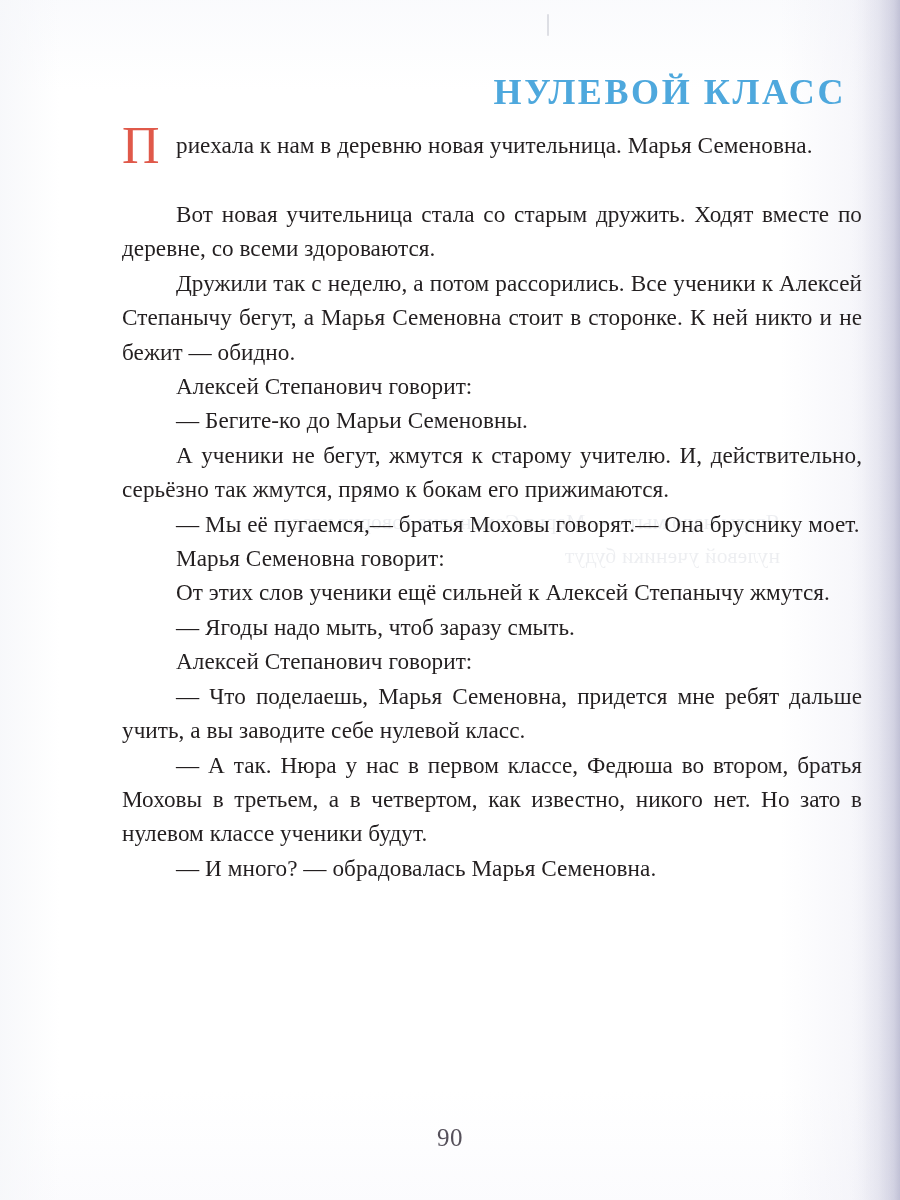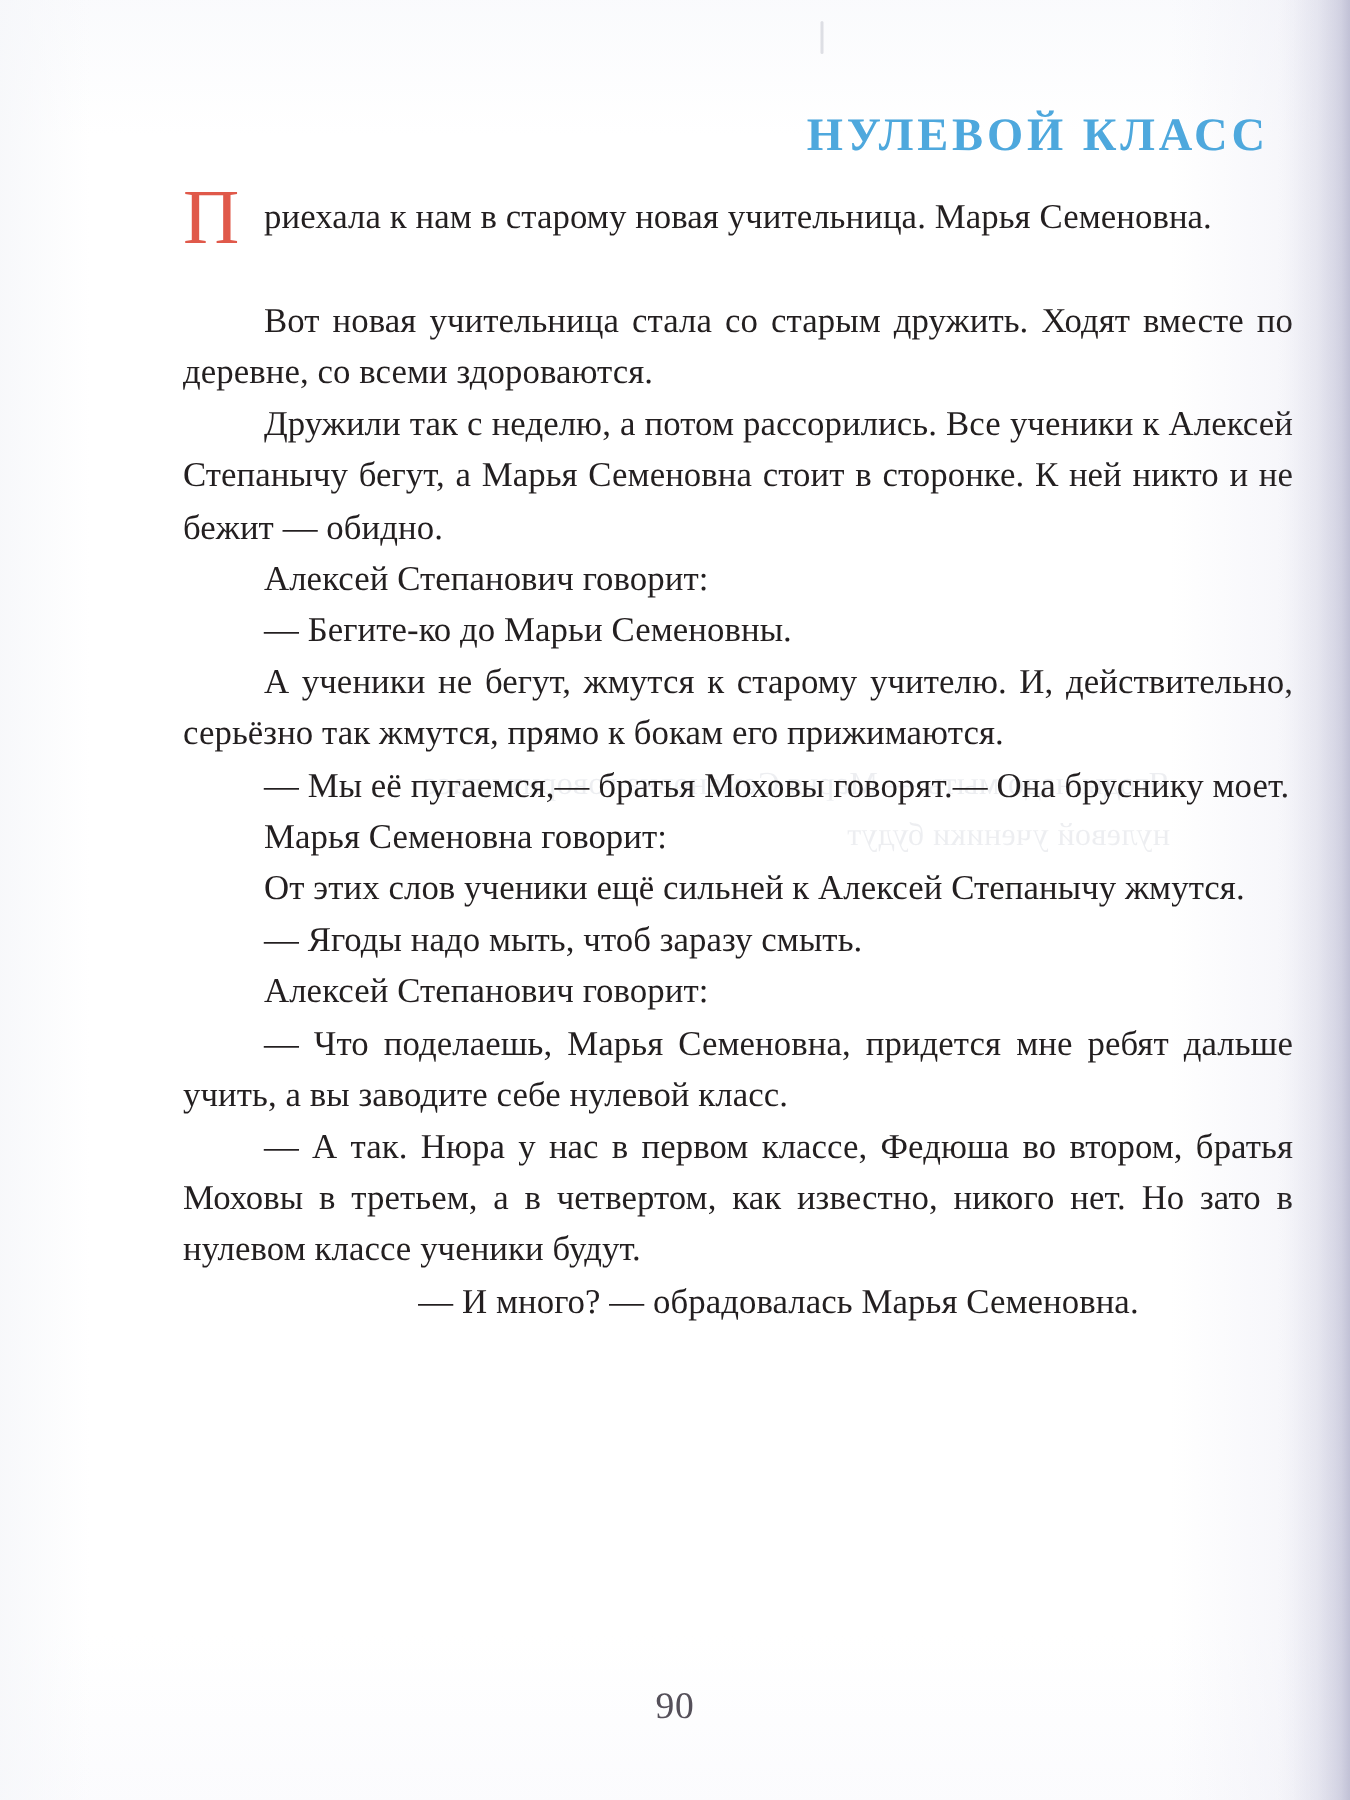--- a/index.html
+++ b/index.html
@@ -84,21 +84,21 @@
     left: 120px;
     width: 520px;
     text-align: left;
   }
 
   
   .running-head {
     position: absolute;
     top: 74px;
     right: 54px;
-    font-size: 31px;
+    font-size: 36px;
     font-weight: bold;
     letter-spacing: 2.6px;
     color: #4ea8dd;
     text-transform: uppercase;
     white-space: nowrap;
     line-height: 1;
   }
 
   
   .textblock {
@@ -111,21 +111,21 @@
   .para {
     margin: 0;
     font-size: 23.2px;
     line-height: 34.4px;
     text-align: justify;
     text-indent: 54px;
     text-justify: inter-word;
     color: #231f20;
     letter-spacing: 0.05px;
   }
-  .para:last-child { text-align: center; }
+  .para:last-child { text-align: left; }
 
   
   .para.dropcap-para {
     text-indent: 0;
     padding-left: 54px;
     min-height: 69px;
   }
   .para.dropcap-para .dropcap {
     float: left;
     margin-left: -54px;
@@ -160,21 +160,21 @@
   <div class="bleed-layer">
     <div class="bleed-col">Ягоды надо мыть — Марья Семеновна говорит класс нулевой ученики будут</div>
   </div>
 
   <div class="scan-speck"></div>
 
   <div class="running-head">НУЛЕВОЙ КЛАСС</div>
 
   <div class="textblock">
 
-    <p class="para dropcap-para"><span class="dropcap">П</span><span>риехала к нам в старому новая учительница. Марья Семеновна.</span></p>
+    <p class="para dropcap-para"><span class="dropcap">П</span><span>риехала к нам в деревню новая учительница. Марья Семеновна.</span></p>
 
     <p class="para">Вот новая учительница стала со старым дружить. Ходят вместе по деревне, со всеми здороваются.</p>
     <p class="para">Дружили так с неделю, а потом рассорились. Все ученики к Алексей Степанычу бегут, а Марья Семеновна стоит в сторонке. К ней никто и не бежит — обидно.</p>
     <p class="para">Алексей Степанович говорит:</p>
     <p class="para">— Бегите-ко до Марьи Семеновны.</p>
     <p class="para">А ученики не бегут, жмутся к старому учителю. И, действительно, серьёзно так жмутся, прямо к бокам его прижимаются.</p>
     <p class="para">— Мы её пугаемся,— братья Моховы говорят.— Она бруснику моет.</p>
     <p class="para">Марья Семеновна говорит:</p>
     <p class="para">От этих слов ученики ещё сильней к Алексей Степанычу жмутся.</p>
     <p class="para">— Ягоды надо мыть, чтоб заразу смыть.</p>

